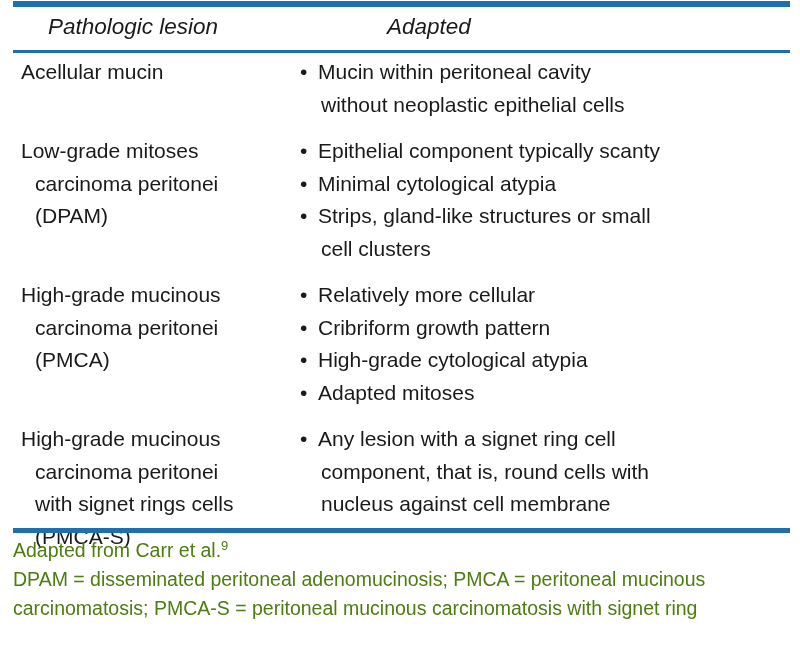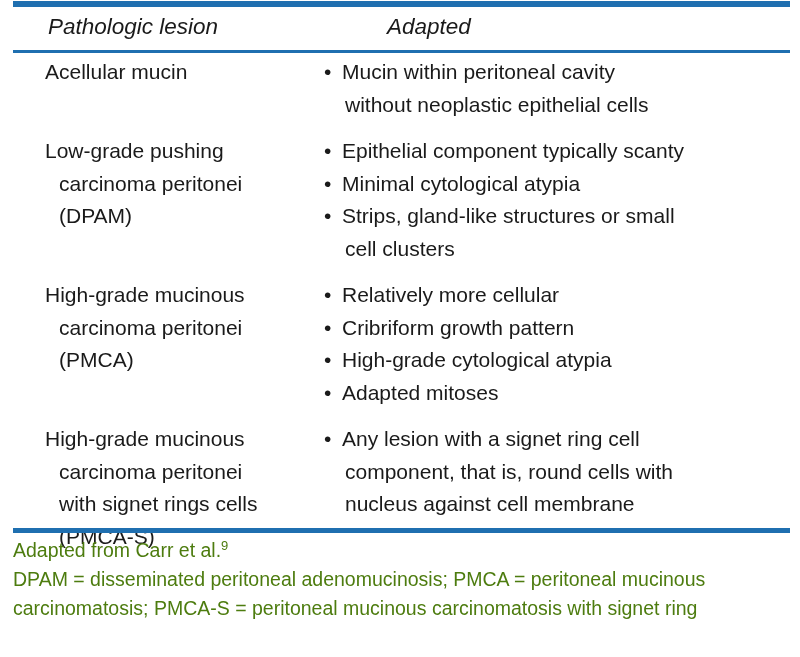--- a/index.html
+++ b/index.html
@@ -66,21 +66,20 @@
     align-items: flex-start;
     padding-bottom: 14px;
   }
   .row:last-child { padding-bottom: 0; }
 
   .cell-lesion {
     width: 300px;
     flex: 0 0 300px;
     padding-left: 21px;
     box-sizing: border-box;
-    margin-left: 24px;
   }
   .cell-criteria {
     flex: 1 1 auto;
     padding-left: 0px;
     box-sizing: border-box;
   }
 
   .lesion-line {
     font-size: 21px;
     line-height: 32.5px;
@@ -148,21 +147,21 @@
         <div class="cell-criteria">
           <div class="bullet-item">
             <span class="bullet-dot">•</span>
             <span class="bullet-line">Mucin within peritoneal cavity</span>
             <span class="bullet-line cont">without neoplastic epithelial cells</span>
           </div>
         </div>
       </div>
       <div class="row">
         <div class="cell-lesion">
-          <div class="lesion-line">Low-grade pushing</div>
+          <div class="lesion-line">Low-grade mitoses</div>
           <div class="lesion-line indent">carcinoma peritonei</div>
           <div class="lesion-line indent">(DPAM)</div>
         </div>
         <div class="cell-criteria">
           <div class="bullet-item">
             <span class="bullet-dot">•</span>
             <span class="bullet-line">Epithelial component typically scanty</span>
           </div>
           <div class="bullet-item">
             <span class="bullet-dot">•</span>

